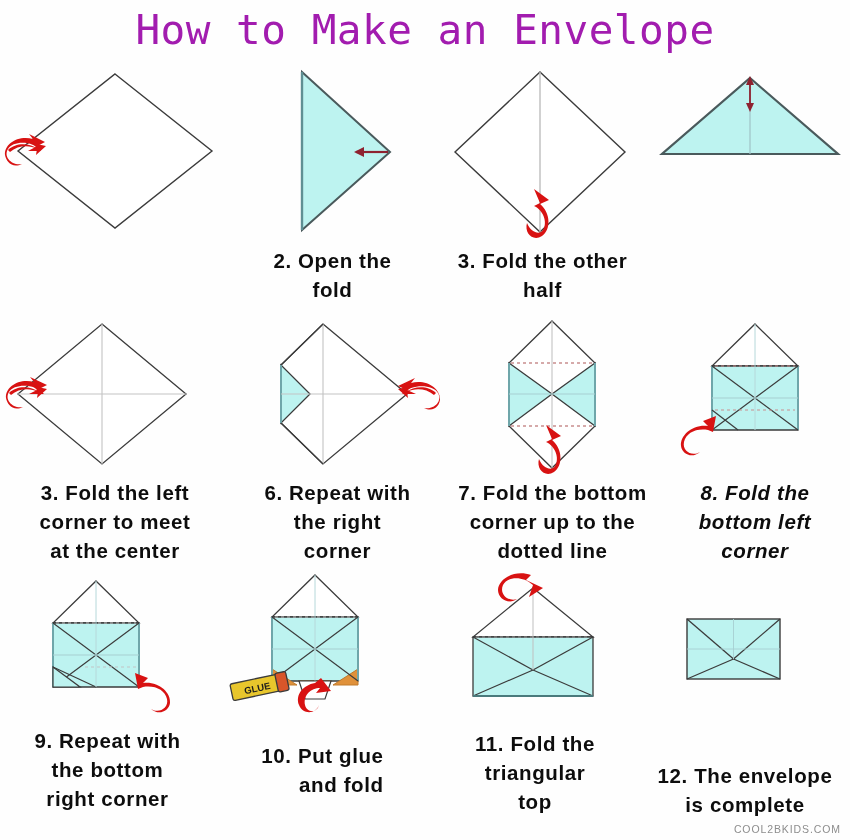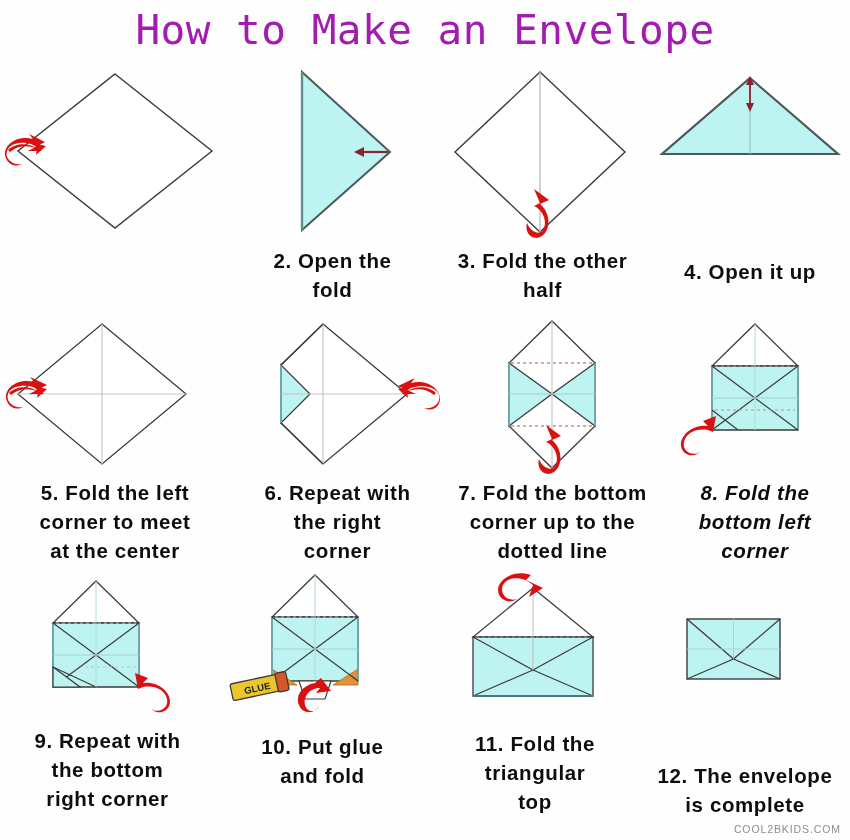--- a/index.html
+++ b/index.html
@@ -124,41 +124,40 @@
         <svg width="200" height="190" viewBox="0 0 200 190">
           <polygon points="100,22 188,98 12,98" fill="#bdf3f0" stroke="#4a5a5c" stroke-width="2.2"></polygon>
           <line x1="100" y1="22" x2="100" y2="98" stroke="#9fc3c6" stroke-width="1.2"></line>
           <g stroke="#8e2230" stroke-width="1.8" fill="#8e2230">
             <line x1="100" y1="24" x2="100" y2="52"></line>
             <polygon points="100,20 96,29 104,29" stroke="none"></polygon>
             <polygon points="100,56 96,47 104,47" stroke="none"></polygon>
           </g>
         </svg>
       </div>
-      <div class="caption" style="margin-top:11px;">4. Open it up</div>
     </div>
   </div>
 
   <div class="row" style="margin-top:14px;">
 
     <div class="cell" style="width:230px;">
       <div class="fig">
         <svg width="230" height="160" viewBox="0 0 230 160">
           <polygon points="102,6 186,76 102,146 18,76" fill="#ffffff" stroke="#3b3b3b" stroke-width="1.3"></polygon>
           <line x1="102" y1="6" x2="102" y2="146" stroke="#c3c3c3" stroke-width="1.1"></line>
           <line x1="18" y1="76" x2="186" y2="76" stroke="#c3c3c3" stroke-width="1.1"></line>
           <g fill="#d81212">
             <path d="M44,76 C34,65 14,66 9,74 C4,82 13,91 23,89 C13,94 7,86 6,80
                      C5,69 19,60 34,64 L30,59 L47,67 L29,76 Z"></path>
             <path d="M9,75 C17,67 31,68 39,74 L33,68 L47,71 L37,80 L38,74
                      C31,70 19,70 11,77 Z"></path>
           </g>
         </svg>
       </div>
-      <div class="caption">5. Fold the left
+      <div class="caption">3. Fold the left
 corner to meet
 at the center</div>
     </div>
 
     <div class="cell" style="width:215px;">
       <div class="fig">
         <svg width="215" height="160" viewBox="0 0 215 160">
           <polygon points="93,6 177,76 93,146 51,105 51,47" fill="#ffffff" stroke="#3b3b3b" stroke-width="1.3"></polygon>
           <polygon points="51,47 51,105 80,76" fill="#bdf3f0" stroke="#3b3b3b" stroke-width="1.3"></polygon>
           <line x1="51" y1="47" x2="51" y2="105" stroke="#6fa6aa" stroke-width="2"></line>
@@ -280,21 +279,21 @@
             <rect x="62" y="107" width="11" height="19" rx="2" fill="#d8562a" stroke="#3b3b3b" stroke-width="1.3"></rect>
             <text x="42" y="121" text-anchor="middle" font-family="Liberation Sans, sans-serif" font-size="9.5" font-weight="bold" fill="#1c1c1c">GLUE</text>
           </g>
           <g fill="#d81212">
             <path d="M100,112 C88,114 80,124 84,134 C88,144 101,143 104,134
                      C102,142 92,142 90,134 C88,124 96,117 105,117 L101,122
                      L116,120 L106,107 Z"></path>
           </g>
         </svg>
       </div>
-      <div class="caption" style="margin-top:6px;">10. Put glue
+      <div class="caption" style="margin-top:15px;text-align:right;">10. Put glue
 and fold</div>
     </div>
 
     <div class="cell" style="width:210px;">
       <div class="fig">
         <svg width="210" height="155" viewBox="0 0 210 155">
           <polygon points="103,17 163,66 43,66" fill="#ffffff" stroke="#3b3b3b" stroke-width="1.3"></polygon>
           <polygon points="43,66 163,66 163,125 43,125" fill="#bdf3f0" stroke="#3b3b3b" stroke-width="1.3"></polygon>
           <line x1="43" y1="66" x2="103" y2="99" stroke="#3b3b3b" stroke-width="1.2"></line>
           <line x1="163" y1="66" x2="103" y2="99" stroke="#3b3b3b" stroke-width="1.2"></line>

